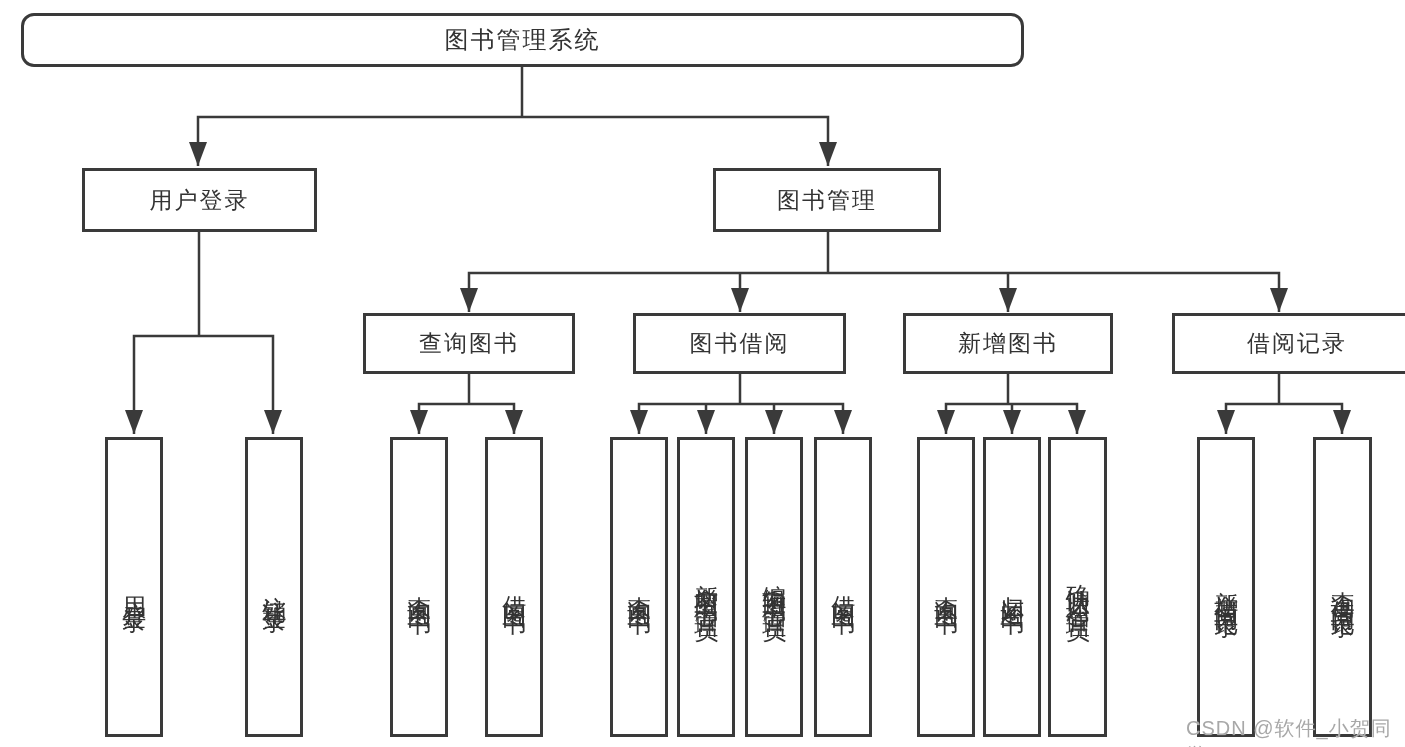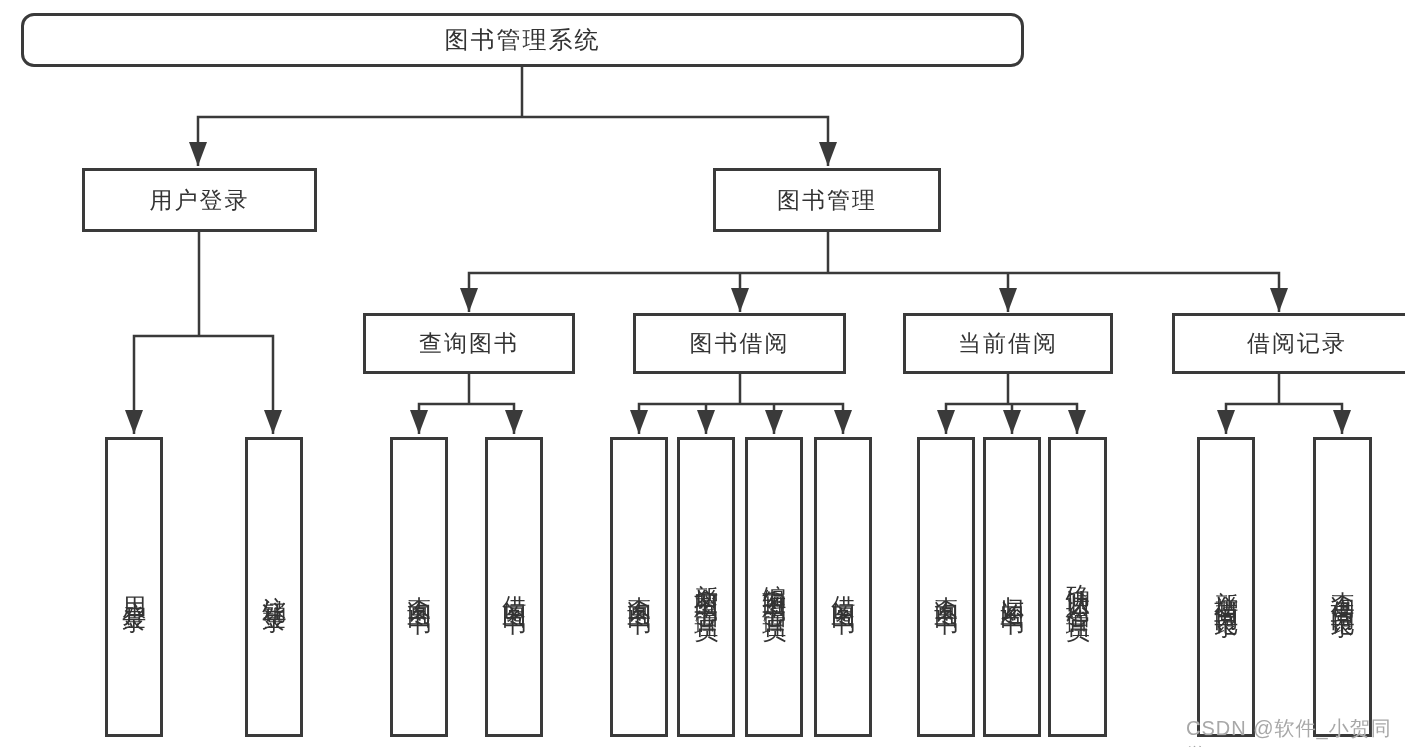--- a/index.html
+++ b/index.html
@@ -69,21 +69,21 @@
     </g>
   </svg>
 
   <div class="node root-node" style="left:21px;top:13px;width:1003px;height:54px;">图书管理系统</div>
 
   <div class="node h-node" style="left:82px;top:168px;width:235px;height:64px;">用户登录</div>
   <div class="node h-node" style="left:713px;top:168px;width:228px;height:64px;">图书管理</div>
 
   <div class="node h-node" style="left:363px;top:313px;width:212px;height:61px;">查询图书</div>
   <div class="node h-node" style="left:633px;top:313px;width:213px;height:61px;">图书借阅</div>
-  <div class="node h-node" style="left:903px;top:313px;width:210px;height:61px;">当前借阅</div>
+  <div class="node h-node" style="left:903px;top:313px;width:210px;height:61px;">新增图书</div>
   <div class="node h-node" style="left:1172px;top:313px;width:250px;height:61px;">借阅记录</div>
 
   <div class="node leaf" style="left:105px;top:437px;width:58px;height:300px;">用户登录</div>
   <div class="node leaf" style="left:245px;top:437px;width:58px;height:300px;">注销登录</div>
 
   <div class="node leaf" style="left:390px;top:437px;width:58px;height:300px;">查询图书</div>
   <div class="node leaf" style="left:485px;top:437px;width:58px;height:300px;">借阅图书</div>
 
   <div class="node leaf" style="left:610px;top:437px;width:58px;height:300px;">查询图书</div>
   <div class="node leaf" style="left:677px;top:437px;width:58px;height:300px;">新增图书（管理员）</div>

